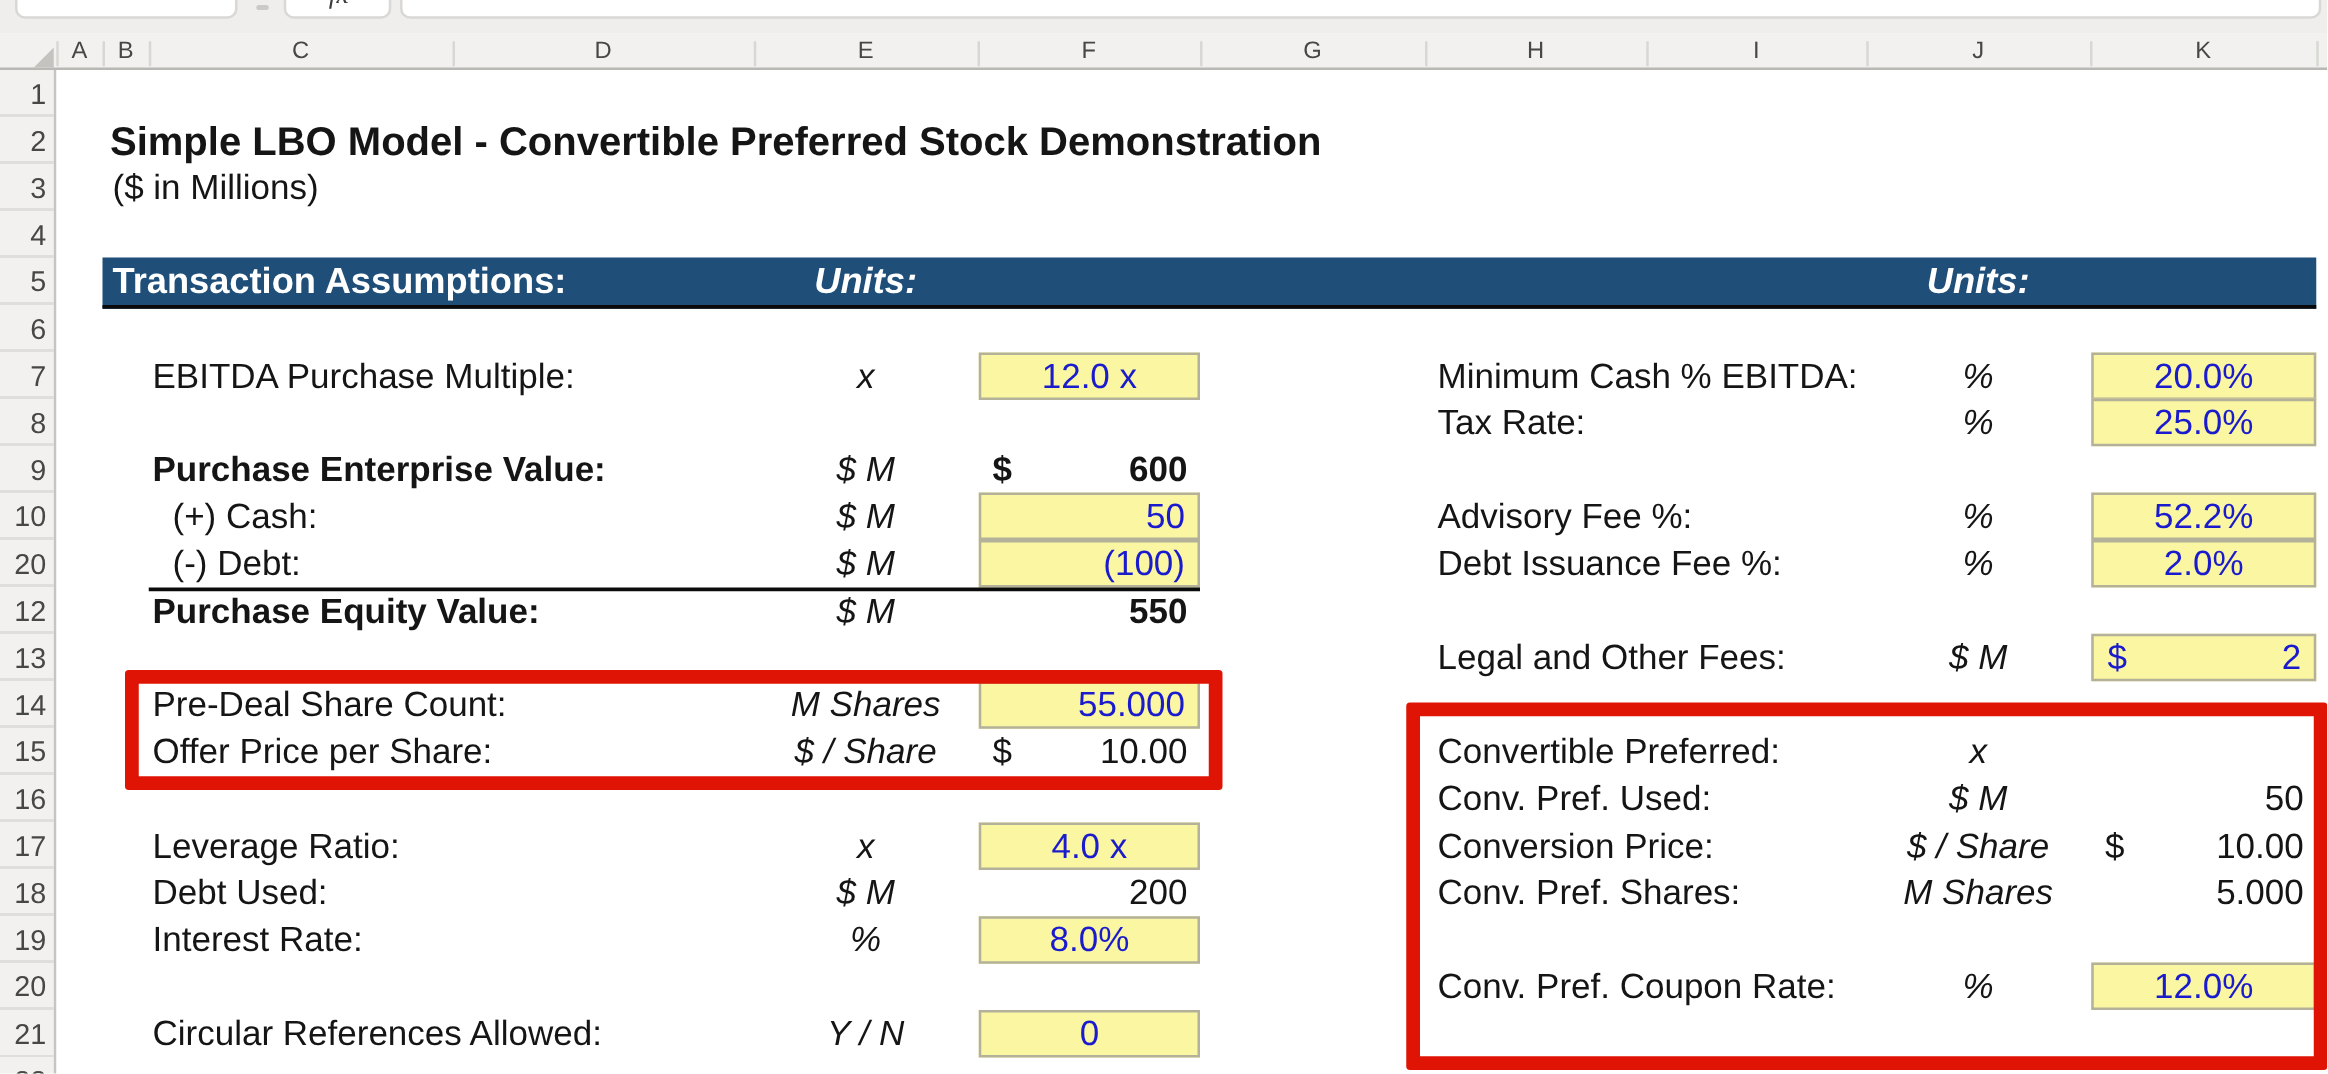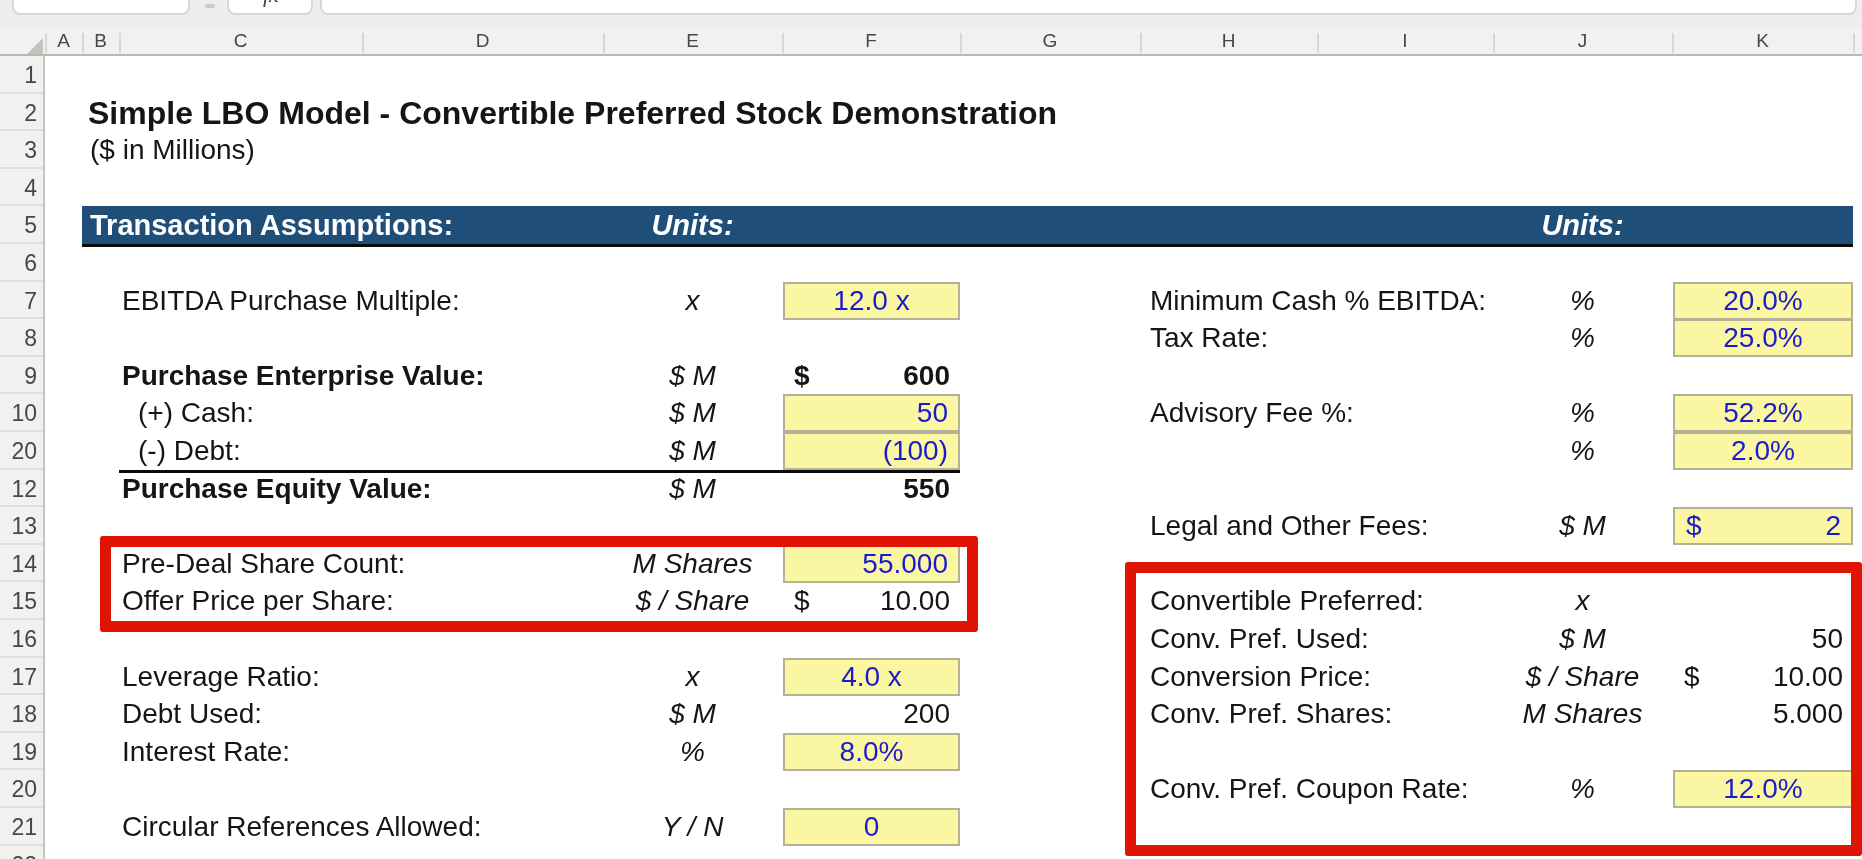--- a/index.html
+++ b/index.html
@@ -191,20 +191,21 @@
   <div class="val cellK yellow center" style="top:282px">20.0%</div>
 
   <div class="t lblR" style="top:319px">Tax Rate:</div>
   <div class="t unitJ" style="top:319px">%</div>
   <div class="val cellK yellow center" style="top:319px">25.0%</div>
 
   <div class="t lblR" style="top:394px">Advisory Fee %:</div>
   <div class="t unitJ" style="top:394px">%</div>
   <div class="val cellK yellow center" style="top:394px">52.2%</div>
 
+  <div class="t lblR" style="top:432px">Debt Issuance Fee %:</div>
   <div class="t unitJ" style="top:432px">%</div>
   <div class="val cellK yellow center" style="top:432px">2.0%</div>
 
   <div class="t lblR" style="top:507px">Legal and Other Fees:</div>
   <div class="t unitJ" style="top:507px">$ M</div>
   <div class="val cellK yellow acct" style="top:507px">
     <span>$</span>
     <span>2</span>
   </div>
 

